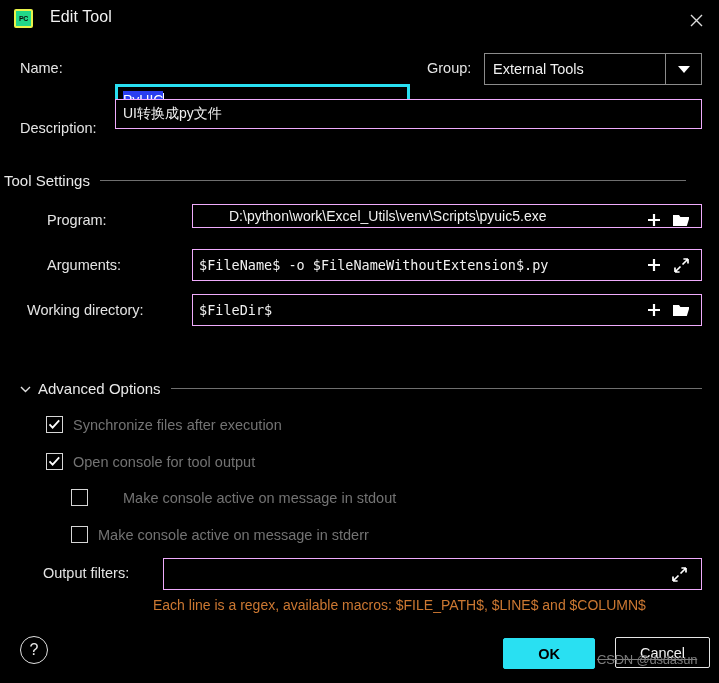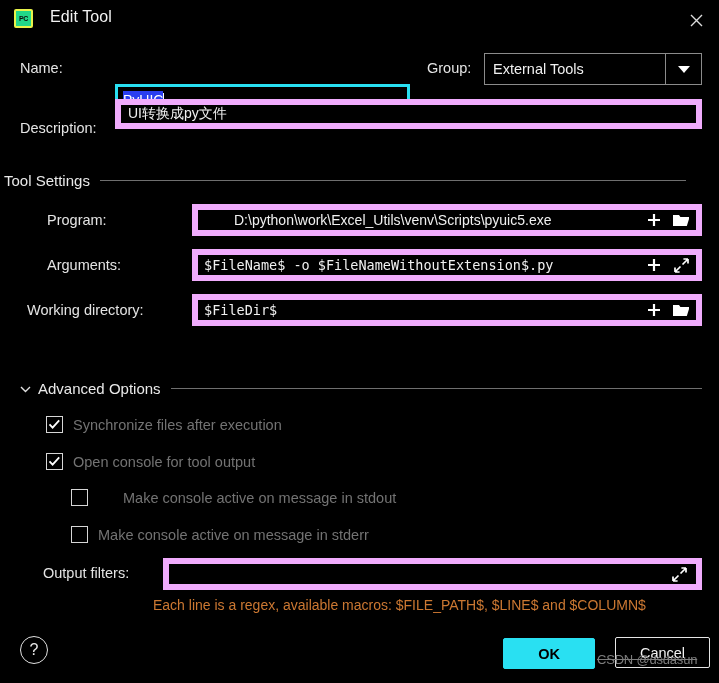--- a/index.html
+++ b/index.html
@@ -74,21 +74,21 @@
   .row-label {
     position: absolute;
     font-size: 14.5px;
     color: #e4e4e4;
     white-space: nowrap;
   }
 
   .field {
     position: absolute;
     background: #000000;
-    border: 6px solid #f0abfc;
+    border: 1px solid #f0abfc;
     box-sizing: border-box;
     display: flex;
     align-items: center;
     padding: 0 6px;
     font-size: 14px;
     color: #f0f0f0;
     overflow: hidden;
     white-space: nowrap;
   }
   .field.mono {
@@ -192,21 +192,21 @@
     display: inline-block;
     margin-right: 7px;
     transform: translateY(-1px);
   }
 
   
   .lbl-program { left: 47px;  top: 212px; }
   .lbl-args    { left: 47px;  top: 257px; }
   .lbl-wdir    { left: 27px;  top: 302px; }
 
-  .field-program { left: 192px; top: 204px; width: 510px; height: 32px; padding-right: 72px; padding-left: 36px; }
+  .field-program { left: 192px; top: 204px; width: 510px; height: 24px; padding-right: 72px; padding-left: 36px; }
   .field-args    { left: 192px; top: 249px; width: 510px; height: 32px; padding-right: 72px; }
   .field-wdir    { left: 192px; top: 294px; width: 510px; height: 32px; padding-right: 72px; }
 
   .field-actions {
     position: absolute;
     display: flex;
     align-items: center;
     gap: 9px;
     height: 32px;
   }

